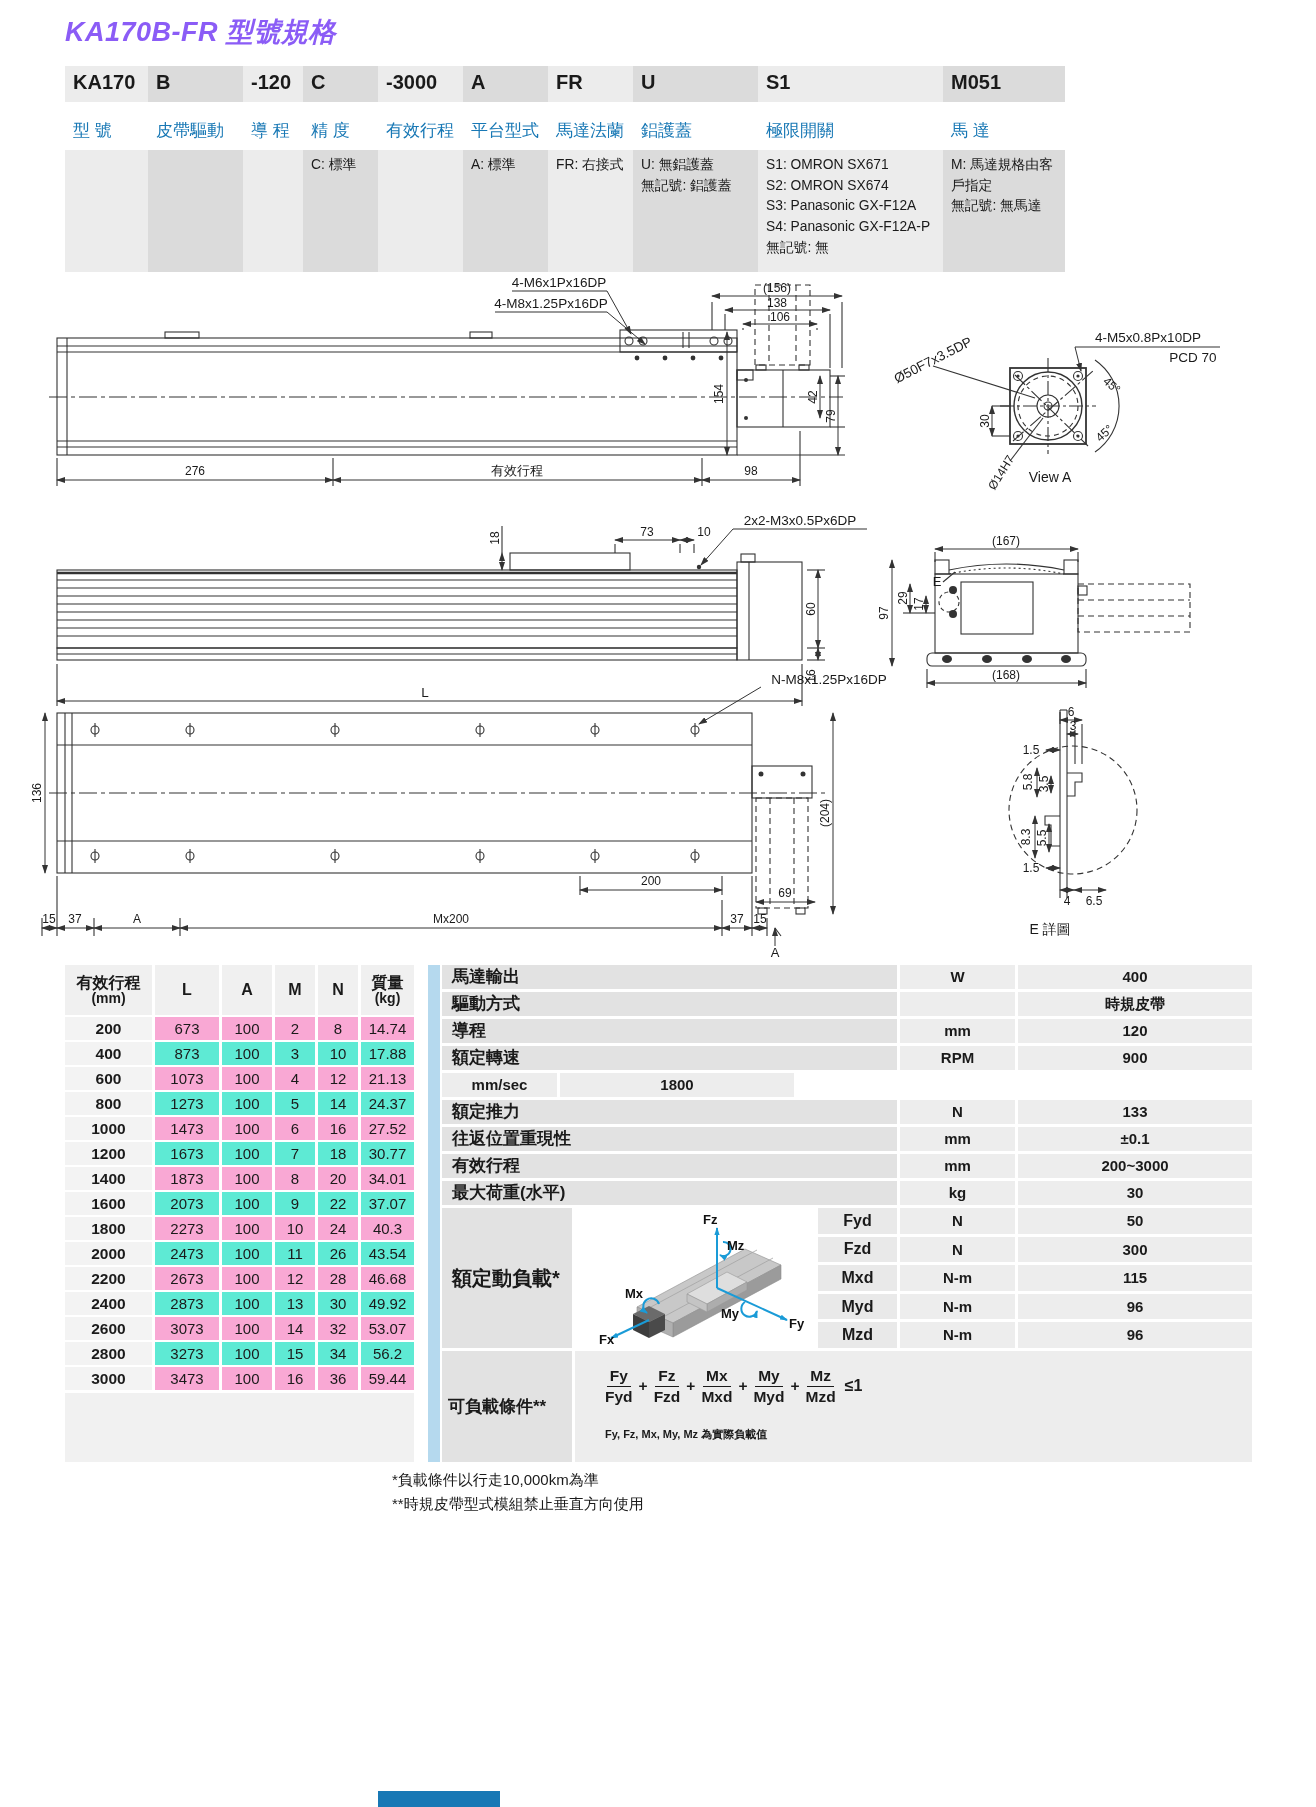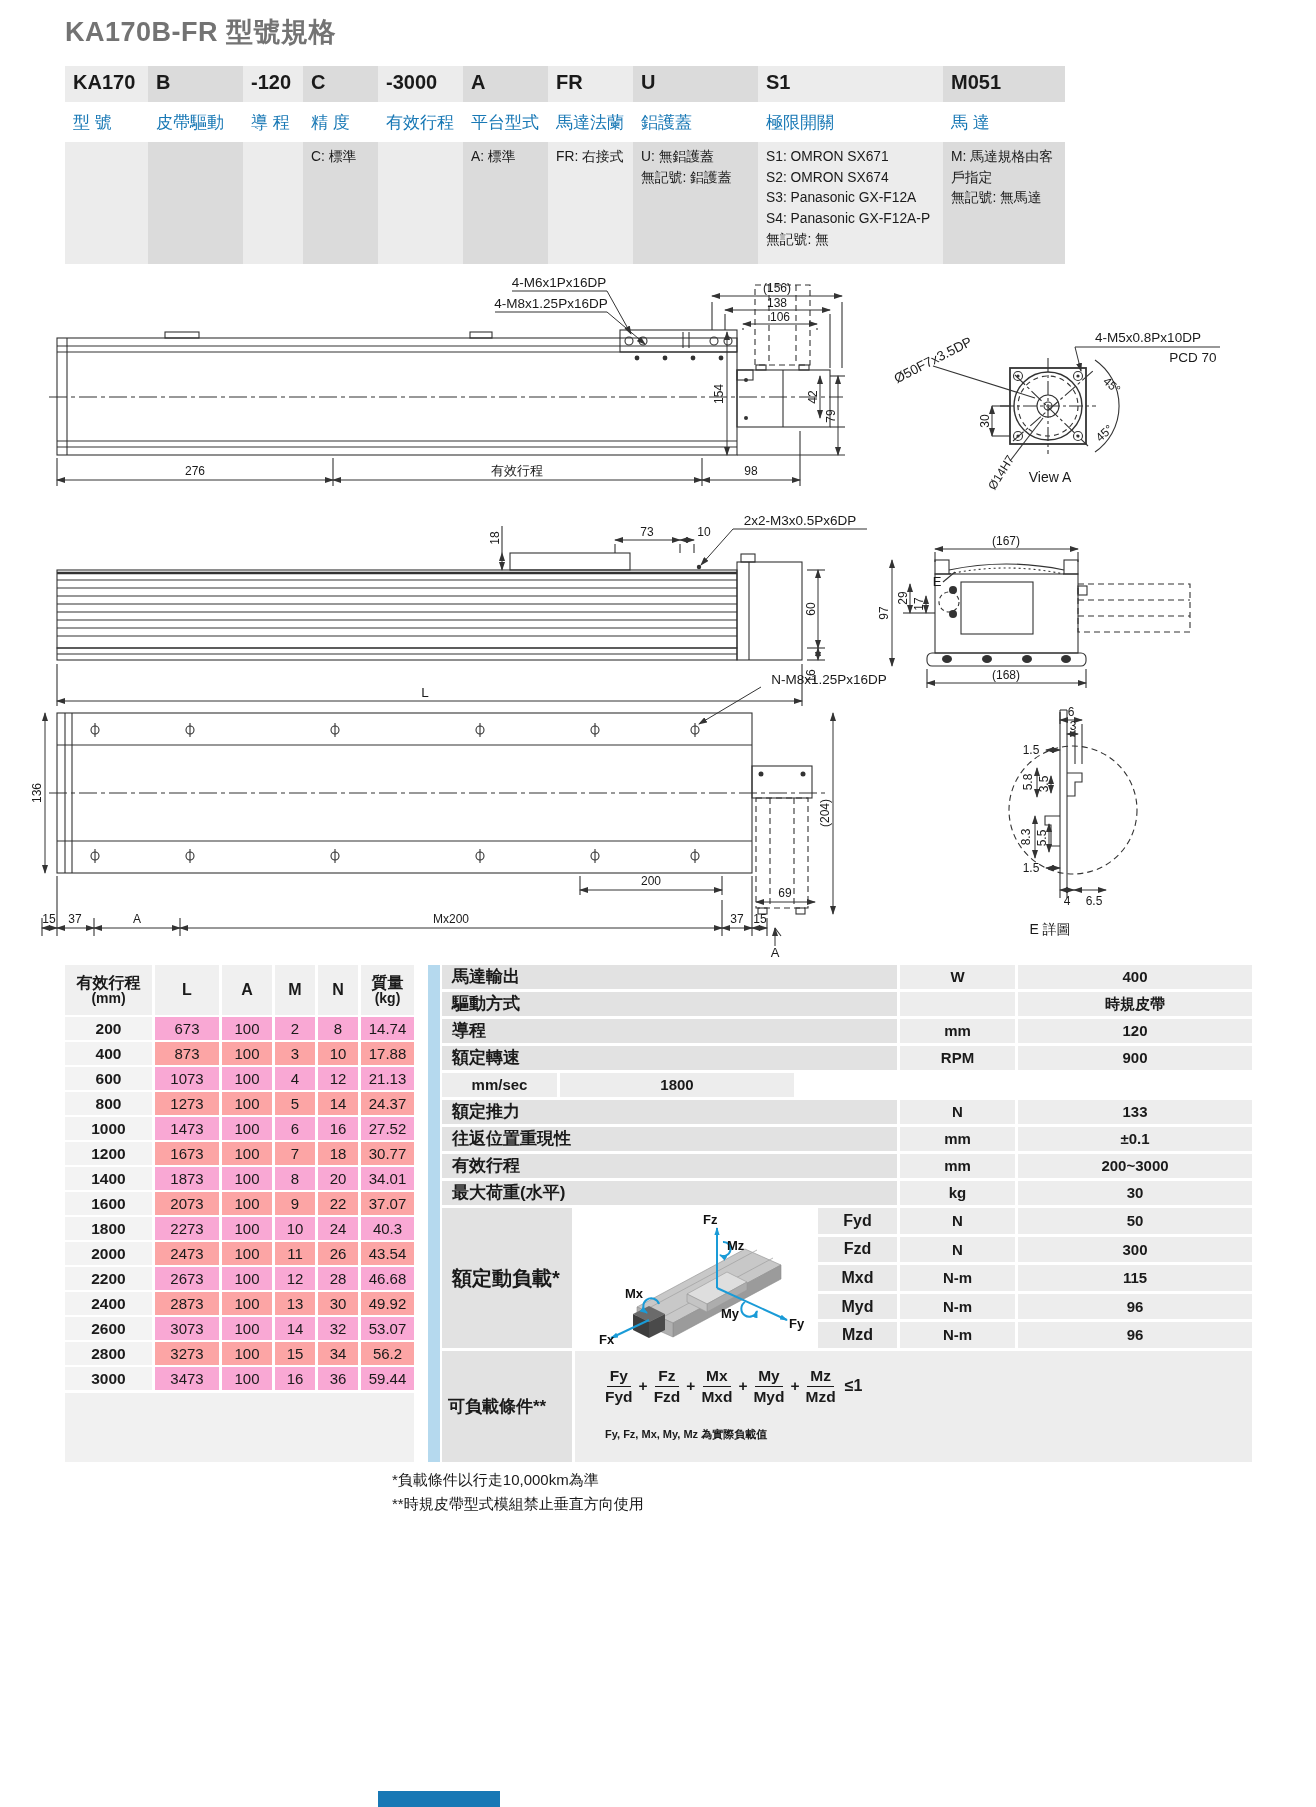--- a/index.html
+++ b/index.html
@@ -1,35 +1,35 @@
 <!DOCTYPE html>
 <html><head>
 <meta charset="utf-8">
 <style>
   html,body{margin:0;padding:0;background:#fff;}
   body{width:1316px;height:1807px;position:relative;font-family:"Liberation Sans",sans-serif;color:#1a1a1a;overflow:hidden;}
   .abs{position:absolute;}
   
-  .title{left:65px;top:14px;font-size:27px;font-weight:bold;color:#737373;letter-spacing:.5px;}
+  .title{left:65px;top:14px;font-size:27px;font-weight:bold;color:#8b5cf6;letter-spacing:.5px;font-style:italic;}
   
   .model{left:65px;top:66px;display:flex;}
   .mcol{display:flex;flex-direction:column;}
   .mcode{height:36px;font-size:20px;font-weight:bold;padding:5px 0 0 8px;box-sizing:border-box;}
-  .mlabel{height:40px;font-size:17px;color:#1878b5;padding:9px 0 0 8px;box-sizing:border-box;background:#fff;}
+  .mlabel{height:40px;font-size:17px;color:#1878b5;padding:9px 0 0 8px;box-sizing:border-box;background:#fff;margin-top:8px;}
   .mdesc{height:122px;font-size:13.8px;line-height:1.5;padding:5px 4px 4px 8px;box-sizing:border-box;}
   .bg-l{background:#ececec;}
   .bg-d{background:#dbdbdb;}
   
   .dimtab{left:65px;top:965px;display:grid;grid-template-columns:87px 64px 50px 40px 40px 53px;grid-template-rows:50px repeat(15,23px);gap:2px 3px;font-size:15px;}
   .dimtab > div{display:flex;align-items:center;justify-content:center;box-sizing:border-box;}
   .hc{background:#f0f0f0;font-weight:bold;font-size:16px;flex-direction:column;line-height:1.1;}
   .hc .sub{font-size:14px;font-weight:bold;text-align:center;}
   .c0{background:#f3f3f3;font-weight:bold;font-size:15.5px;}
   .rd{background:#f9a8d4;}
-  .rl{background:#fca5a5;}
+  .rl{background:#5eead4;}
   .tabfoot{left:65px;top:1393px;width:349px;height:69px;background:#f1f1f1;}
   
   .stripe{left:428px;top:965px;width:12px;height:497px;background:#b5d9ee;}
   
   .spec{left:442px;top:965px;width:906px;font-weight:bold;}
   .srow{display:flex;gap:3px;margin-bottom:3px;}
   .slabel{width:455px;height:24px;background:#e2e2e2;font-size:17px;line-height:24px;padding-left:10px;box-sizing:border-box;}
   .sunit{width:115px;height:24px;background:#ededed;font-size:15px;line-height:24px;text-align:center;}
   .sval{width:234px;height:24px;background:#ededed;font-size:15px;line-height:24px;text-align:center;}
   .loadblock{display:flex;gap:3px;margin-bottom:3px;}

